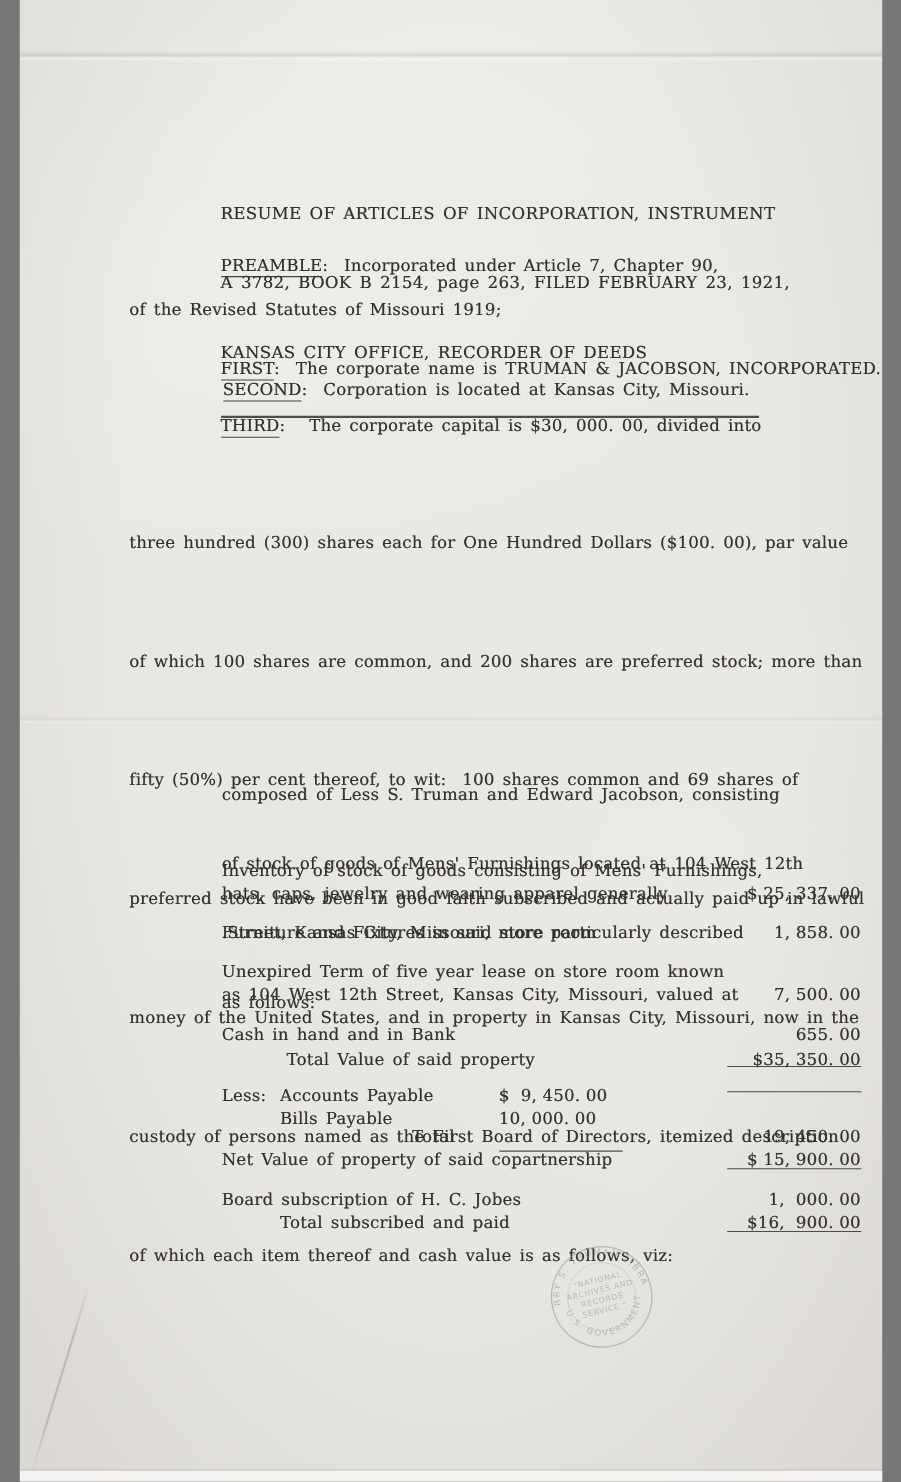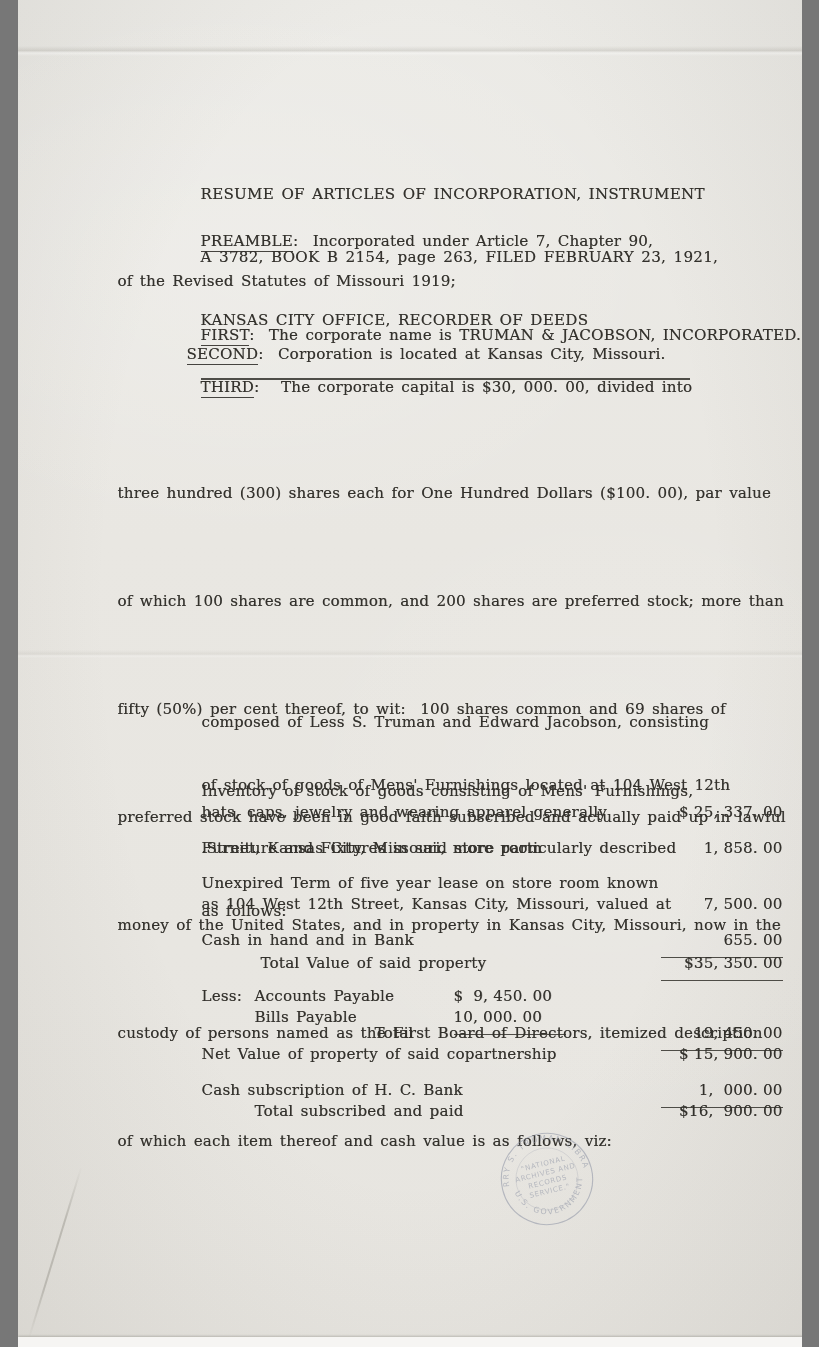--- a/index.html
+++ b/index.html
@@ -22,21 +22,21 @@
      text-shadow:0.3px 0 0 rgba(49,47,43,0.55);}
   .u{border-bottom:1.6px solid rgba(51,49,44,0.9);padding-bottom:1px;}
   .heading{position:absolute;left:183px;top:142px;width:489px;line-height:21px;
      letter-spacing:0.35px;word-spacing:2.2px;white-space:pre;
      border-bottom:2.4px solid rgba(51,49,44,0.85);padding-bottom:5px;
      text-shadow:0.3px 0 0 rgba(49,47,43,0.55);}
   .amt-r{position:absolute;left:643px;width:122px;text-align:right;white-space:pre;
      letter-spacing:0.25px;text-shadow:0.3px 0 0 rgba(49,47,43,0.55);line-height:21px;}
   .amt-m{position:absolute;left:436px;width:112px;text-align:left;white-space:pre;
      letter-spacing:0.25px;text-shadow:0.3px 0 0 rgba(49,47,43,0.55);line-height:21px;}
-  .rule{border-bottom:1.7px solid rgba(51,49,44,0.85);padding-bottom:6px;}
+  .rule{border-bottom:1.7px solid rgba(51,49,44,0.85);padding-bottom:18px;}
   .crease{position:absolute;pointer-events:none;}
   .crease-top{left:0;top:46px;width:819px;height:10px;
      background:linear-gradient(180deg,rgba(0,0,0,0) 0%,rgba(130,126,116,0.18) 45%,rgba(255,255,255,0.35) 70%,rgba(0,0,0,0) 100%);}
   .crease-mid{left:0;top:650px;width:819px;height:8px;
      background:linear-gradient(180deg,rgba(0,0,0,0) 0%,rgba(130,126,116,0.10) 50%,rgba(255,255,255,0.22) 75%,rgba(0,0,0,0) 100%);}
   .crease-diag{left:-53px;top:1252px;width:180px;height:2px;
      background:linear-gradient(90deg,rgba(0,0,0,0),rgba(125,122,112,0.35) 30%,rgba(125,122,112,0.35) 70%,rgba(0,0,0,0));
      transform:rotate(-73deg);}
   .bottom-edge{position:absolute;left:0;bottom:0;width:819px;height:10px;
      background:#f6f5f3;box-shadow:0 -1px 2px rgba(60,58,52,0.25);}
@@ -59,21 +59,21 @@
   <div class="heading">
     <div>RESUME OF ARTICLES OF INCORPORATION, INSTRUMENT</div>
     <div>A 3782, BOOK B 2154, page 263, FILED FEBRUARY 23, 1921,</div>
     <div>KANSAS CITY OFFICE, RECORDER OF DEEDS</div>
   </div>
 
   <div class="t" style="left:183px;top:231px;"><span class="u">PREAMBLE</span><span>:  Incorporated under Article 7, Chapter 90,</span></div>
   <div class="t" style="left:100px;top:271px;">of the Revised Statutes of Missouri 1919;</div>
 
   <div class="t" style="left:183px;top:309px;margin-top:16px;"><span class="u">FIRST</span><span>:  The corporate name is TRUMAN &amp; JACOBSON, INCORPORATED.</span></div>
-  <div class="t" style="left:169px;top:344px;"><span class="u">SECOND</span><span>:  Corporation is located at Kansas City, Missouri.</span></div>
+  <div class="t" style="left:185px;top:344px;"><span class="u">SECOND</span><span>:  Corporation is located at Kansas City, Missouri.</span></div>
   <div class="t" style="left:183px;top:377px;"><span class="u">THIRD</span><span>:   The corporate capital is $30, 000. 00, divided into</span></div>
 
   <div class="t" style="left:100px;top:403px;line-height:36px;">
     <div>three hundred (300) shares each for One Hundred Dollars ($100. 00), par value</div>
     <div>of which 100 shares are common, and 200 shares are preferred stock; more than</div>
     <div>fifty (50%) per cent thereof, to wit:  100 shares common and 69 shares of</div>
     <div>preferred stock have been in good faith subscribed and actually paid up in lawful</div>
     <div>money of the United States, and in property in Kansas City, Missouri, now in the</div>
     <div>custody of persons named as the First Board of Directors, itemized description</div>
     <div>of which each item thereof and cash value is as follows, viz:</div>
@@ -109,21 +109,21 @@
 
   <div class="t" style="left:237px;top:1007px;">Bills Payable</div>
   <div class="amt-m rule" style="top:1007px;">10, 000. 00</div>
 
   <div class="t" style="left:357px;top:1023px;">Total</div>
   <div class="amt-r rule" style="top:1023px;">19, 450. 00</div>
 
   <div class="t" style="left:184px;top:1044px;">Net Value of property of said copartnership</div>
   <div class="amt-r" style="top:1044px;">$ 15, 900. 00</div>
 
-  <div class="t" style="left:184px;top:1080px;">Cash subscription of H. C. Bank</div>
+  <div class="t" style="left:184px;top:1080px;">Board subscription of H. C. Jobes</div>
   <div class="amt-r rule" style="top:1080px;">1,  000. 00</div>
 
   <div class="t" style="left:237px;top:1101px;">Total subscribed and paid</div>
   <div class="amt-r" style="top:1101px;">$16,  900. 00</div>
 
   <svg class="stamp" viewBox="0 0 110 110" aria-hidden="true">
     <defs>
       <path id="arcTop" d="M 18,55 A 37,37 0 0 1 92,55"></path>
       <path id="arcBot" d="M 21,55 A 34,34 0 0 0 89,55"></path>
     </defs>

